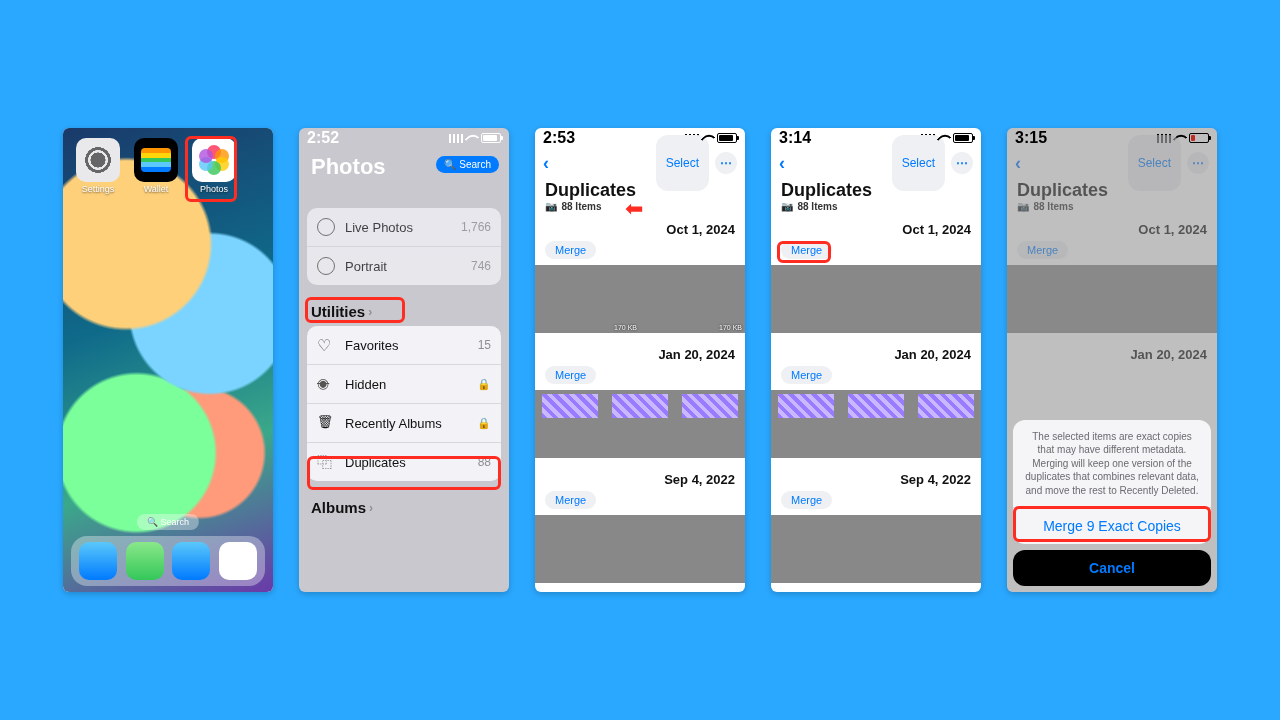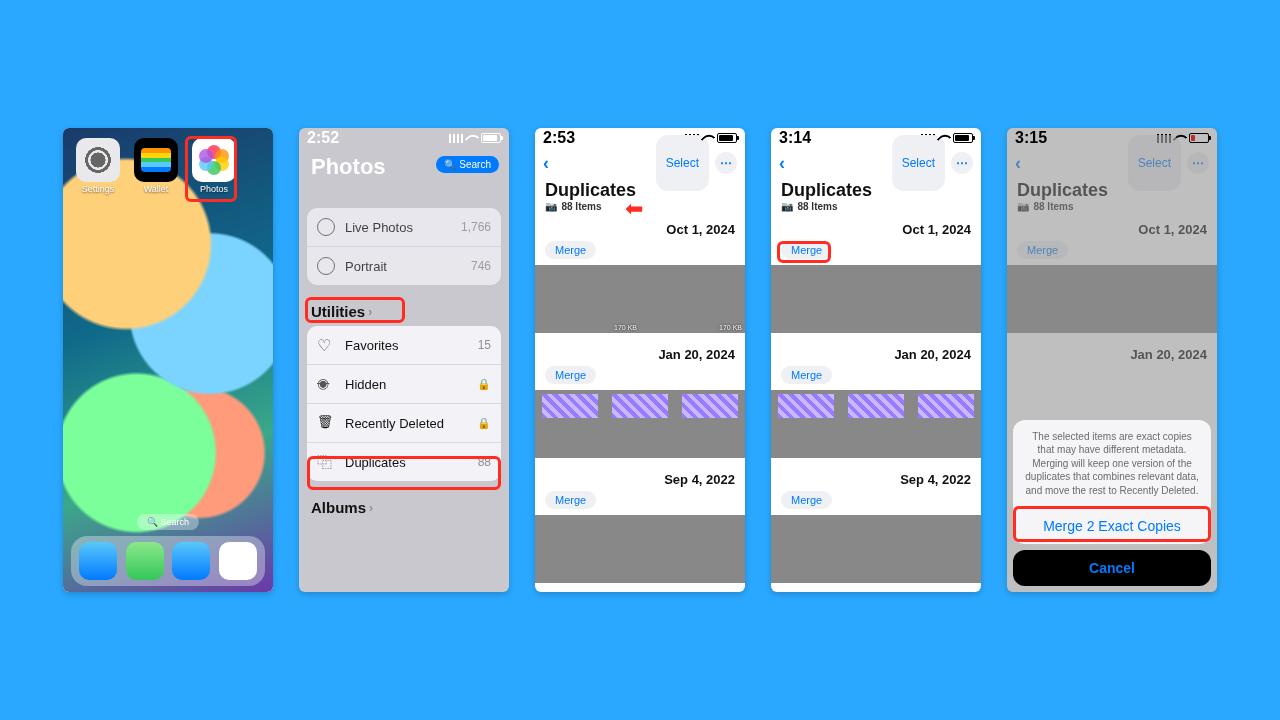--- a/index.html
+++ b/index.html
@@ -198,21 +198,21 @@
           <span>Favorites</span>
           <span class="count">15</span>
         </div>
         <div class="row">
           <span class="ico eye"></span>
           <span>Hidden</span>
           <span class="lock">🔒</span>
         </div>
         <div class="row">
           <span class="ico trash"></span>
-          <span>Recently Deleted</span>
+          <span>Recently Albums</span>
           <span class="lock">🔒</span>
         </div>
         <div class="row">
           <span class="ico dup"></span>
           <span>Duplicates</span>
           <span class="count">88</span>
         </div>
       </div>
       <div class="hl" style="top:328px;left:8px;width:194px;height:34px"></div>
 
@@ -343,19 +343,19 @@
       <div class="thumbs">
           <div class="t t-a"></div>
           <div class="t t-a"></div>
         </div>
       <div class="date-hdr">Jan 20, 2024</div>
     </div>
 
     <div class="sheet-back"></div>
     <div class="sheet">
       <div class="sheet-msg">The selected items are exact copies that may have different metadata. Merging will keep one version of the duplicates that combines relevant data, and move the rest to Recently Deleted.</div>
-      <div class="sheet-action">Merge 2 Exact Copies</div>
+      <div class="sheet-action">Merge 9 Exact Copies</div>
       <div class="hl" style="position:absolute;bottom:44px;left:0;right:0;height:36px"></div>
       <div class="sheet-cancel">Cancel</div>
     </div>
   </div>
 
 </div>
 
 </body></html>

